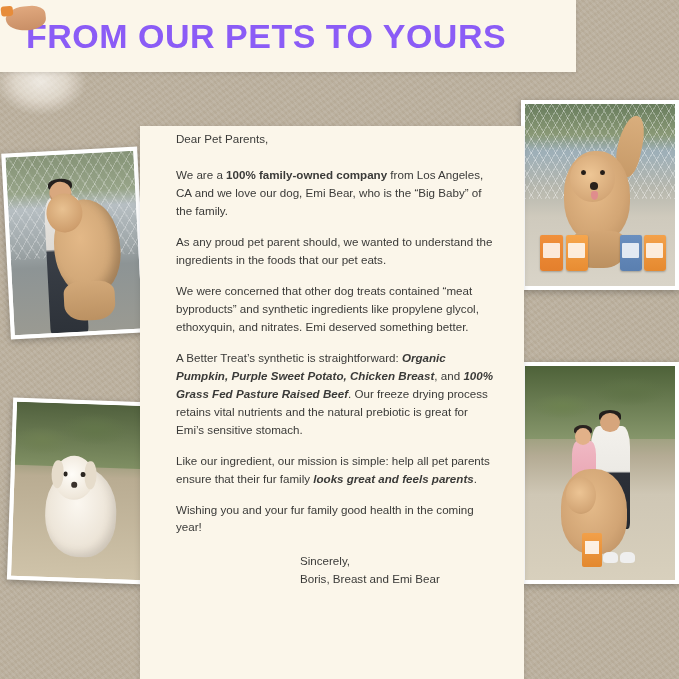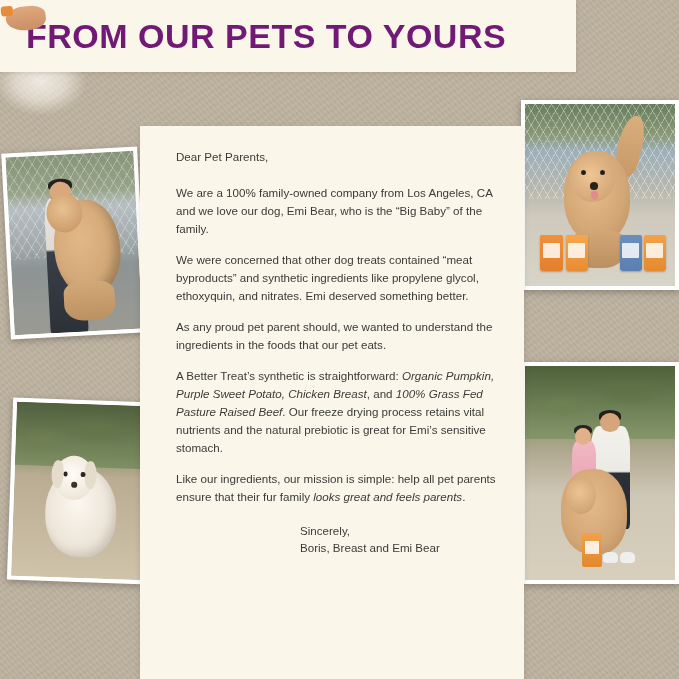--- a/index.html
+++ b/index.html
@@ -64,51 +64,51 @@
     top: 0;
     width: 576px;
     height: 72px;
     background: #fbf6ea;
     display: flex;
     align-items: center;
     box-shadow: 0 1px 4px rgba(0,0,0,0.10);
   }
   .header-title {
     margin-left: 26px;
-    color: #701a75;
+    color: #8b5cf6;
     font-size: 34px;
     font-weight: bold;
     letter-spacing: 0.5px;
     white-space: nowrap;
     font-family: "Liberation Sans", sans-serif;
   }
 
   
   .letter {
     position: absolute;
     left: 140px;
     top: 126px;
     width: 384px;
     height: 553px;
     background: #fbf6ea;
     box-shadow: 0 2px 6px rgba(0,0,0,0.12);
-    padding: 22px 28px 0 36px;
+    padding: 4px 28px 0 36px;
     box-sizing: border-box;
     color: #3a3a38;
     font-size: 11.6px;
     line-height: 1.55;
   }
   .letter p {
     margin: 0 0 13px 0;
   }
   .letter .greet {
     margin-bottom: 18px;
   }
   .letter b, .letter .bi {
-    font-weight: normal;
+    font-weight: bold;
   }
   .bi { font-style: italic; font-weight: bold; }
   .sign {
     margin-top: 16px;
     margin-left: 124px;
     line-height: 1.5;
   }
 
   
   .photo {
@@ -381,28 +381,29 @@
           </div>
       </div>
     </div>
   </div>
 
   <div class="letter">
     <p class="greet">Dear Pet Parents,</p>
 
     <p><span>We are a </span><b>100% family-owned company</b><span> from Los Angeles, CA and we love our dog, Emi Bear, who is the “Big Baby” of the family.</span></p>
 
+    <p>As any proud pet parent should, we wanted to understand the ingredients in the foods that our pet eats.</p>
+
     <p>We were concerned that other dog treats contained “meat byproducts” and synthetic ingredients like propylene glycol, ethoxyquin, and nitrates. Emi deserved something better.</p>
 
-    <p>As any proud pet parent should, we wanted to understand the ingredients in the foods that our pet eats.</p>
-
     <p><span>A Better Treat’s synthetic is straightforward: </span><span class="bi">Organic Pumpkin, Purple Sweet Potato, Chicken Breast</span><span>, and </span><span class="bi">100% Grass Fed Pasture Raised Beef</span><span>. Our freeze drying process retains vital nutrients and the natural prebiotic is great for Emi’s sensitive stomach.</span></p>
 
-    <p><span>Like our ingredients, our mission is simple: help all pet parents ensure that their fur family </span><span class="bi">looks great and feels parents</span><span>.</span></p>
-
+    <p><span>Like our ingredient, our mission is simple: help all pet parents ensure that their fur family </span><span class="bi">looks great and feels parents</span><span>.</span></p>
+
+    <p>Wishing you and your fur family good health in the coming year!</p>
 
     <div class="sign">
       <div>Sincerely,</div>
       <div>Boris, Breast and Emi Bear</div>
     </div>
   </div>
 
 </div>
 
 </body></html>

